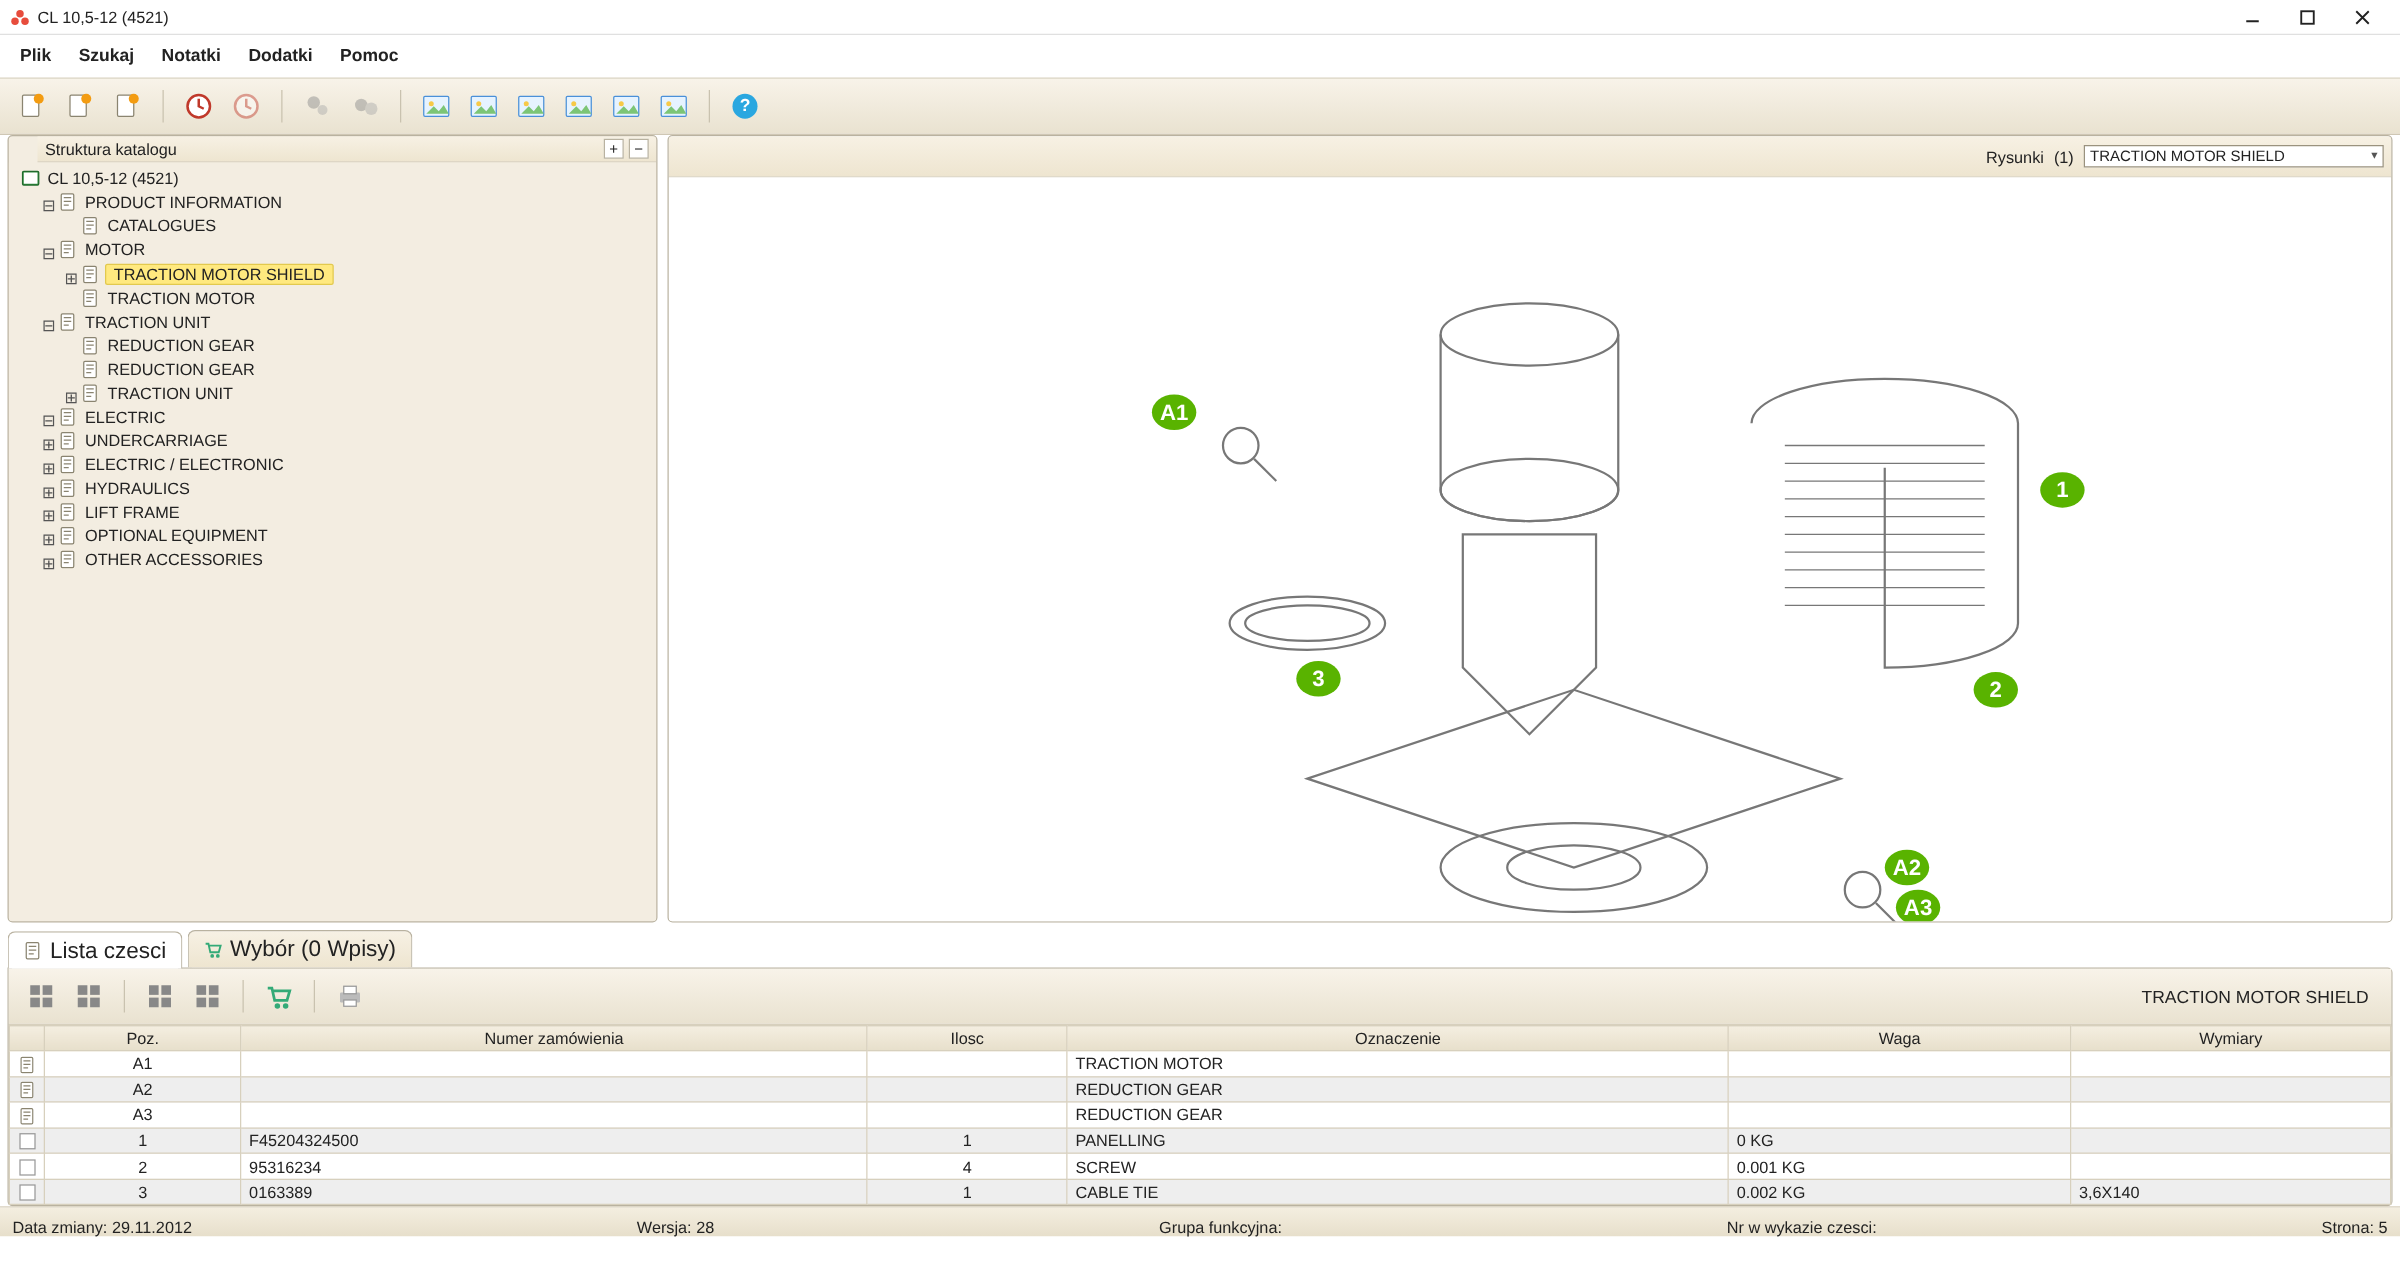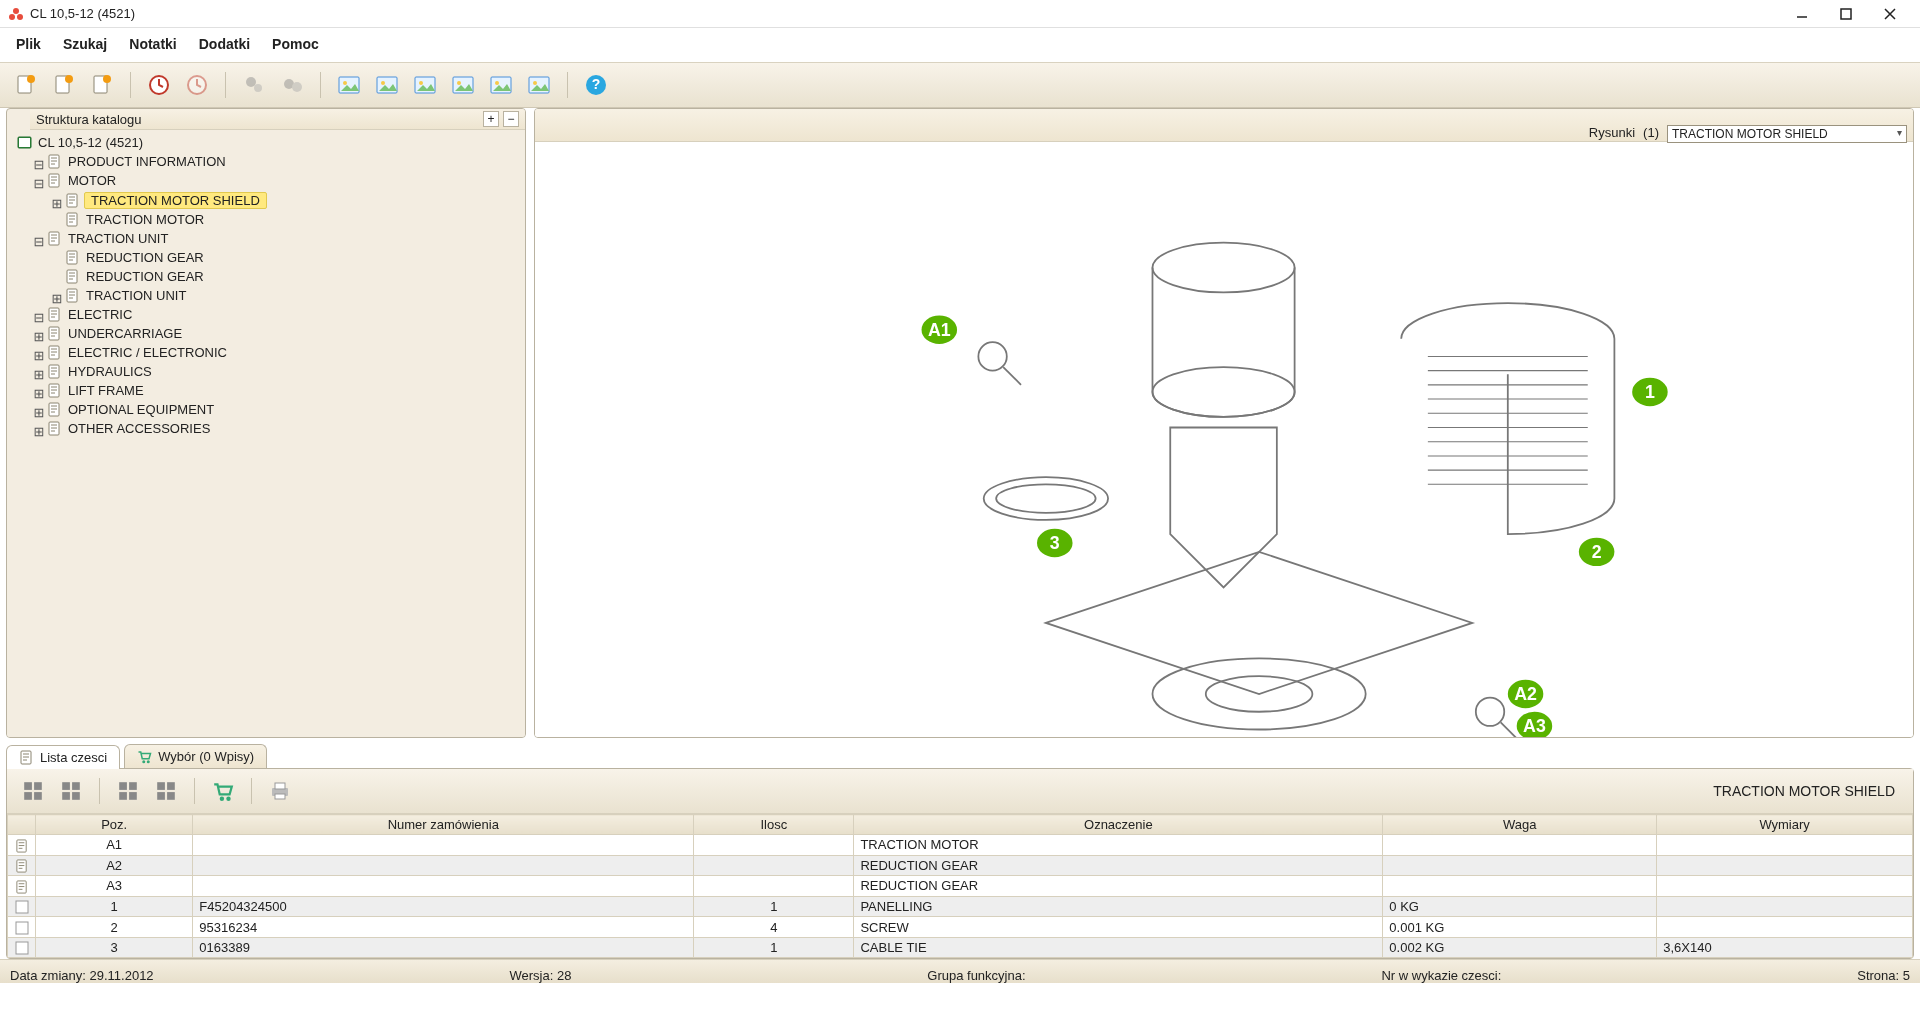--- a/index.html
+++ b/index.html
@@ -38,32 +38,32 @@
   .node { display: inline-flex; align-items: center; gap: 4px; padding: 1px 2px; }
   .toggle { width: 12px; display: inline-flex; justify-content: center; color: #555; }
   .node .doc-icon { width: 15px; height: 15px; display: inline-flex; }
   .node .doc-icon svg { width: 15px; height: 15px; }
   .node.selected .label { background: var(--selected); border: 1px solid #e2c94e; padding: 0 6px; border-radius: 2px; }
   .node .label { padding: 0 2px; }
 
   .splitter { cursor: col-resize; }
 
   .drawing { background: #fff; border: 1px solid var(--panel-border); border-radius: 4px; display: flex; flex-direction: column; overflow: hidden; }
-  .drawing-header { height: 22px; display: flex; align-items: flex-start; gap: 8px; padding: 16px 6px; border-bottom: 1px solid #d7d0bd; background: linear-gradient(#f7f1e4,#eee5d0); }
+  .drawing-header { height: 22px; display: flex; align-items: center; gap: 8px; padding: 16px 6px; border-bottom: 1px solid #d7d0bd; background: linear-gradient(#f7f1e4,#eee5d0); }
   .drawing-header .h-spacer { flex: 1; }
   .selectbox { border: 1px solid #9a927e; height: 18px; padding: 0 18px 0 4px; background: #fff; position: relative; min-width: 240px; font-size: 12px; display: inline-flex; align-items: center; }
   .selectbox::after { content: "▾"; position: absolute; right: 4px; top: 1px; font-size: 10px; color: #555; }
   .drawing-canvas { flex: 1; display: flex; align-items: center; justify-content: center; background: #fff; }
   .drawing-canvas svg { width: 95%; height: 95%; }
   .callout { fill: #59b300; }
   .callout-text { fill: #fff; font-size: 10px; font-weight: bold; text-anchor: middle; dominant-baseline: central; }
 
   .bottom { padding: 0 6px; }
   .tabs { display: flex; align-items: flex-end; gap: 4px; margin-top: 6px; }
-  .tab { display: flex; align-items: center; gap: 6px; padding: 4px 12px; border: 1px solid var(--panel-border); border-bottom: none; border-radius: 6px 6px 0 0; background: linear-gradient(#f7f1e4,#eee5d0); font-size: 13px; }
+  .tab { display: flex; align-items: center; gap: 6px; padding: 4px 12px; border: 1px solid var(--panel-border); border-bottom: none; border-radius: 6px 6px 0 0; background: linear-gradient(#f7f1e4,#eee5d0); font-size: 18px; }
   .tab.active { background: #fff; z-index: 2; position: relative; top: 1px; }
   .tab .tab-icon { width: 15px; height: 15px; display: inline-flex; }
   .tab .tab-icon svg { width: 15px; height: 15px; }
   .bottom-panel { border: 1px solid var(--panel-border); background: #fff; border-radius: 0 4px 4px 4px; }
   .bottom-toolbar { display: flex; align-items: center; gap: 6px; padding: 6px 10px; background: linear-gradient(#f8f3e9,#e9e2d0); border-bottom: 1px solid #d7d0bd; }
   .bottom-toolbar .spacer { flex: 1; }
   .table-title { font-size: 14px; padding-right: 8px; }
   table.parts { width: 100%; border-collapse: collapse; font-size: 13px; }
   table.parts th, table.parts td { border: 1px solid #d7d0bd; padding: 2px 6px; text-align: left; font-weight: normal; }
   table.parts th { background: linear-gradient(#f4eee0,#e7dfcb); text-align: center; }
@@ -278,21 +278,30 @@
               </span>
               <span class="label">CL 10,5-12 (4521)</span>
             </span><ul>
               <li><span class="toggle">⊟</span><span class="node">
                   <span class="doc-icon">
                     <svg viewBox="0 0 15 15">
                       <use href="#i-doc"></use>
                     </svg>
                   </span>
                   <span class="label">PRODUCT INFORMATION</span>
-                </span></li>
+                </span><ul>
+                  <li><span class="toggle"></span><span class="node">
+                      <span class="doc-icon">
+                        <svg viewBox="0 0 15 15">
+                          <use href="#i-doc"></use>
+                        </svg>
+                      </span>
+                      <span class="label">CATALOGUES</span>
+                    </span></li>
+                </ul></li>
               <li><span class="toggle">⊟</span><span class="node">
                   <span class="doc-icon">
                     <svg viewBox="0 0 15 15">
                       <use href="#i-doc"></use>
                     </svg>
                   </span>
                   <span class="label">MOTOR</span>
                 </span><ul>
                   <li><span class="toggle">⊞</span><span class="node selected">
                       <span class="doc-icon">

